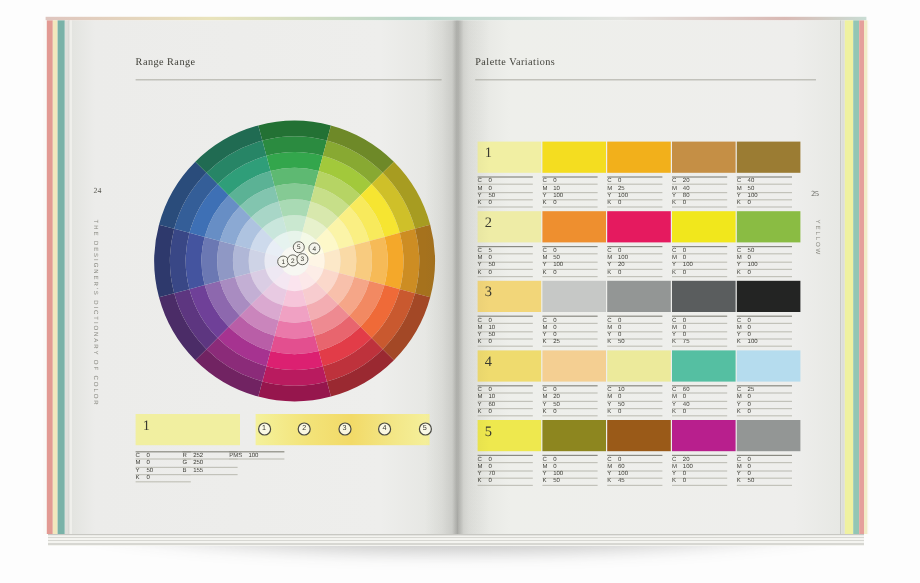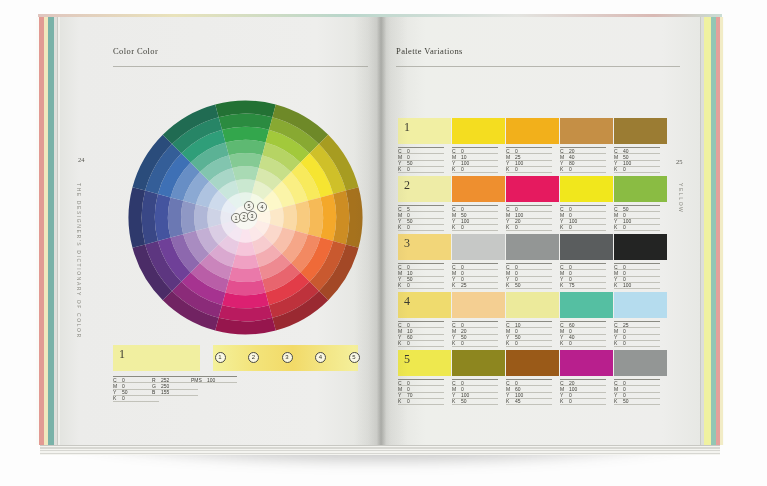--- a/index.html
+++ b/index.html
@@ -67,21 +67,21 @@
         <div class="stripe" style="width: 1px; background: rgb(201, 202, 197);"></div>
         <div class="stripe" style="width: 3px; background: rgb(221, 222, 218);"></div>
         <div class="stripe" style="width: 7px; background: rgb(239, 241, 160);"></div>
         <div class="stripe" style="width: 5px; background: rgb(147, 198, 180);"></div>
         <div class="stripe" style="width: 4px; background: rgb(229, 160, 155);"></div>
         <div class="stripe" style="width: 3px; background: rgb(242, 236, 198);"></div>
         <div class="stripe" style="width: 1px; background: rgb(251, 251, 248);"></div>
       </div>
 
     <div class="page page-left">
-      <div class="hdr" style="left:53px;top:29px;">Color Color</div>
+      <div class="hdr" style="left:53px;top:29px;">Range Range</div>
       <div class="rule" style="left:53px;top:49px;width:255px;"></div>
       <div class="pnum" style="left:18px;top:139px;">24</div>
       <div class="vtext" style="left:16px;top:166px;height:170px;">THE DESIGNER'S DICTIONARY OF COLOR</div>
       <svg id="wheel" width="241" height="241" style="position:absolute;left:65px;top:80px;">
           <path d="M 117.39 108.91 L 114.00 96.23 A 25.125 25.125 0 0 1 127.00 96.23 L 123.61 108.91 A 12 12 0 0 0 117.39 108.91 Z" fill="#e7f4ea"></path>
           <path d="M 114.00 96.23 L 110.60 83.55 A 38.25 38.25 0 0 1 130.40 83.55 L 127.00 96.23 A 25.125 25.125 0 0 0 114.00 96.23 Z" fill="#cae8d0"></path>
           <path d="M 110.60 83.55 L 107.20 70.88 A 51.375 51.375 0 0 1 133.80 70.88 L 130.40 83.55 A 38.25 38.25 0 0 0 110.60 83.55 Z" fill="#a9dab4"></path>
           <path d="M 107.20 70.88 L 103.81 58.20 A 64.5 64.5 0 0 1 137.19 58.20 L 133.80 70.88 A 51.375 51.375 0 0 0 107.20 70.88 Z" fill="#85ca94"></path>
           <path d="M 103.81 58.20 L 100.41 45.52 A 77.625 77.625 0 0 1 140.59 45.52 L 137.19 58.20 A 64.5 64.5 0 0 0 103.81 58.20 Z" fill="#5eb972"></path>
           <path d="M 100.41 45.52 L 97.01 32.84 A 90.75 90.75 0 0 1 143.99 32.84 L 140.59 45.52 A 77.625 77.625 0 0 0 100.41 45.52 Z" fill="#33a64c"></path>

